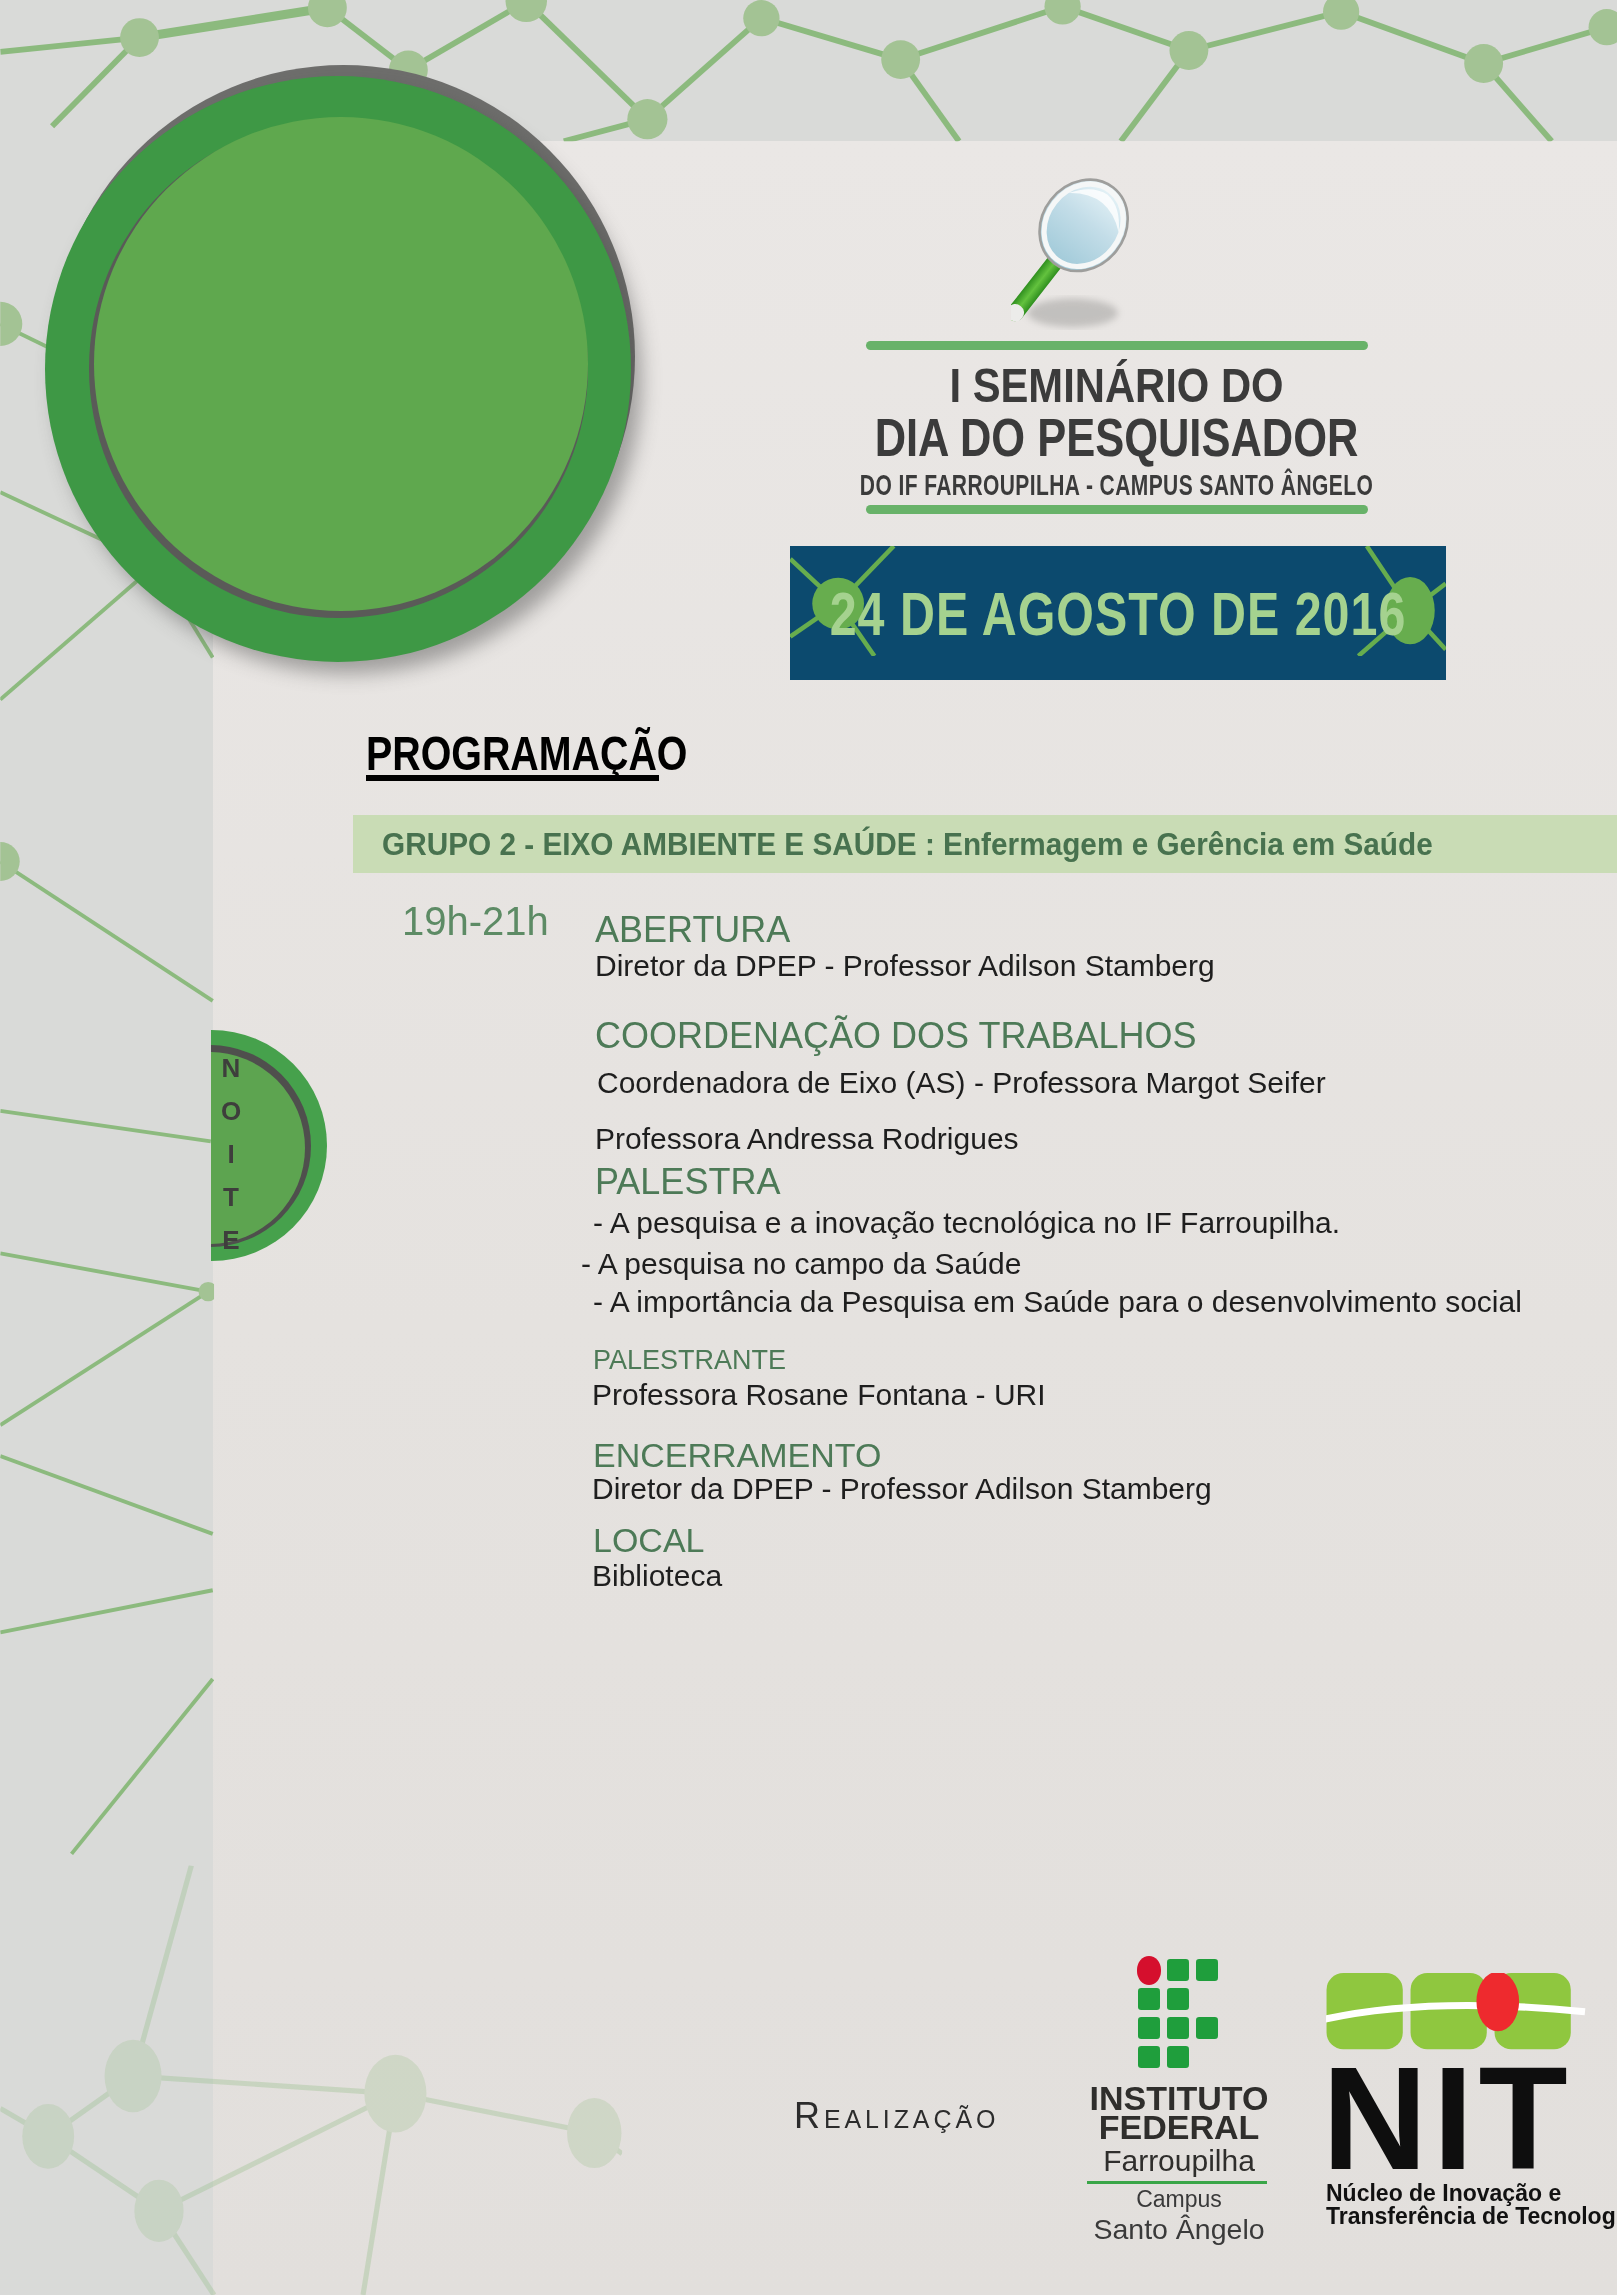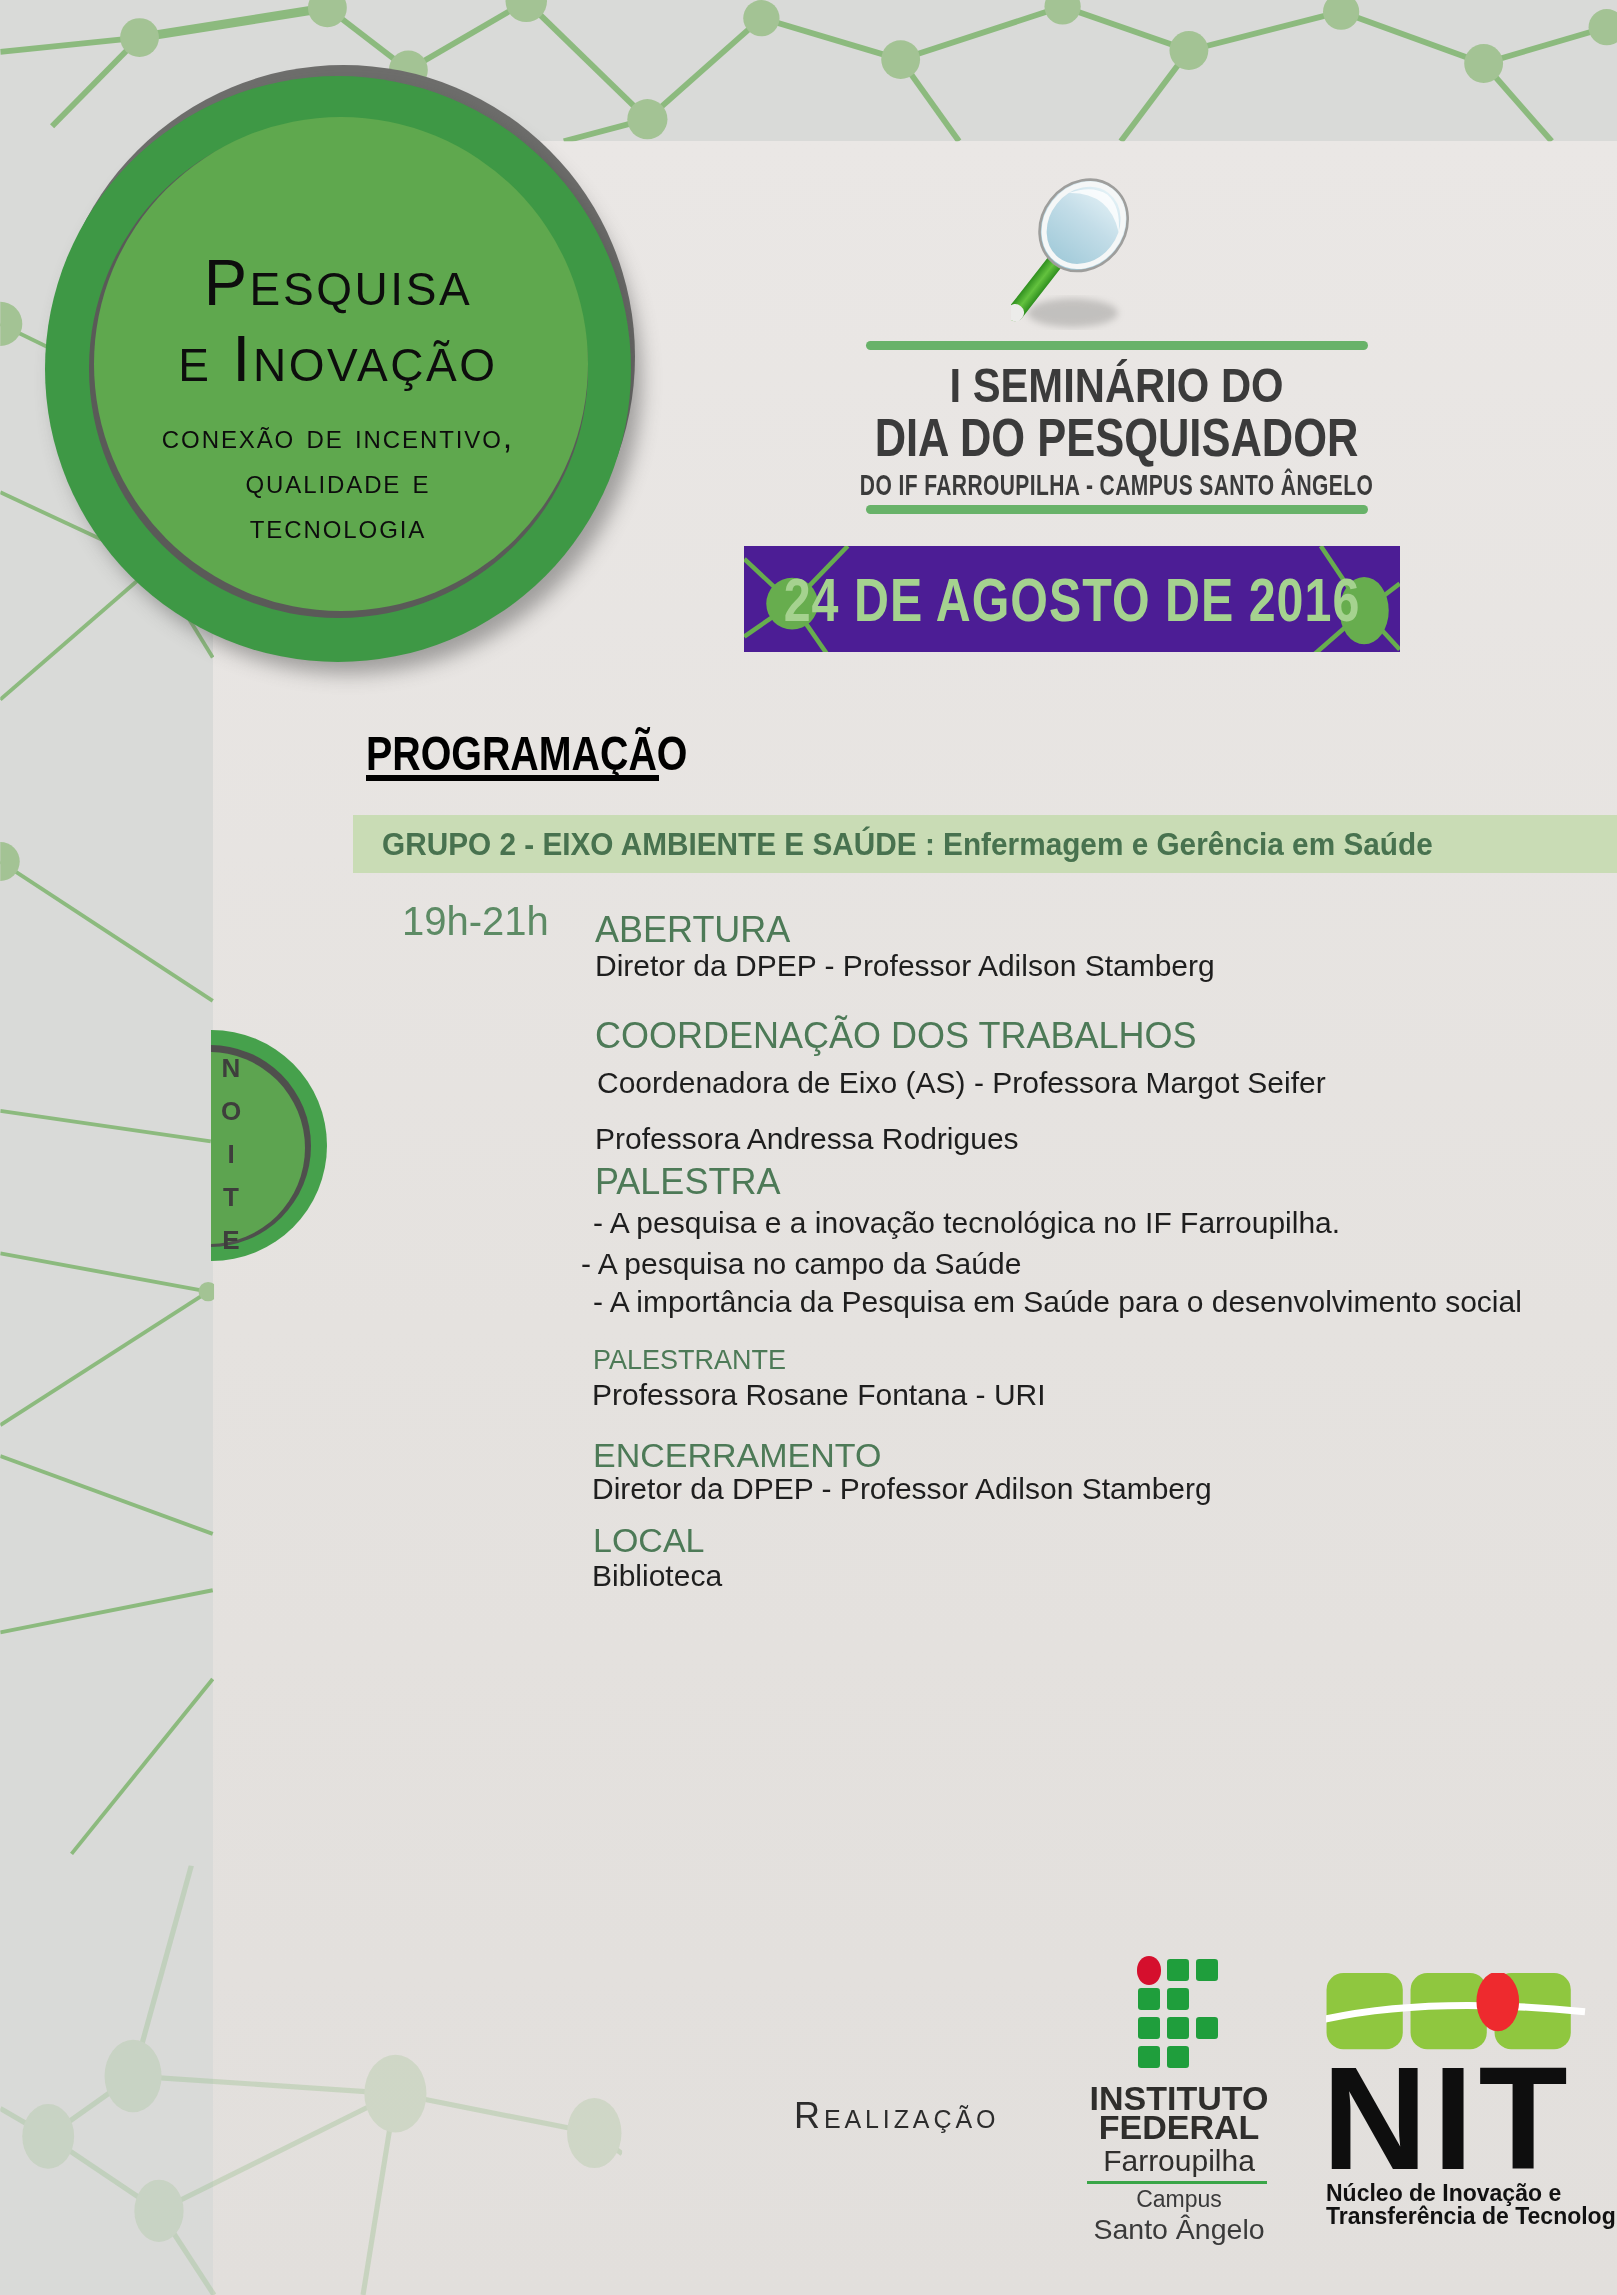--- a/index.html
+++ b/index.html
@@ -19,21 +19,21 @@
   .badge-text{left:92px;top:245px;width:492px;text-align:center;color:#0d0d0d;}
   .badge-title{font-size:65px;font-variant:small-caps;letter-spacing:2.6px;line-height:76px;font-weight:500;}
   .badge-sub{margin-top:17px;font-size:34px;font-variant:small-caps;letter-spacing:1.9px;line-height:45px;font-weight:500;}
 
   
   .gline{width:502px;height:9px;border-radius:5.2px;background:#68b269;}
   .htitle{width:777px;left:728px;text-align:center;color:#3b3b3b;font-weight:700;white-space:nowrap;}
   .t1{font-size:48px;transform:scaleX(.87);transform-origin:center;}
   .t2{font-size:53px;transform:scaleX(.82);transform-origin:center;}
   .hsub{font-size:30px;font-weight:700;transform:scaleX(.70);transform-origin:center;letter-spacing:0.6px;}
-  .banner{left:744px;top:546px;width:656px;height:106px;background:#4c1d95;overflow:hidden;}
+  .banner{left:790px;top:546px;width:656px;height:134px;background:#0c4a6e;overflow:hidden;}
   .banner-text{position:absolute;left:0;top:0;width:100%;height:100%;display:flex;align-items:center;justify-content:center;
                font-size:62px;font-weight:700;color:#a5d28f;letter-spacing:1.3px;transform:scaleX(.78);white-space:nowrap;}
 
   
   .prog-h{left:366px;top:726px;font-size:48px;font-weight:700;color:#000;transform:scaleX(.82);
           transform-origin:left;white-space:nowrap;}
   .prog-underline{left:366px;top:775px;width:293px;height:5.8px;background:#000;}
   .groupbar{left:353px;top:815px;width:1444px;height:58px;background:#c9dcb5;}
   .groupbar span{position:absolute;left:29px;top:0;height:58px;display:flex;align-items:center;
        font-size:32px;font-weight:700;color:#48724f;transform:scaleX(.93);transform-origin:left;white-space:nowrap;}
@@ -151,29 +151,20 @@
         <ellipse cx="917" cy="3293" rx="42" ry="54"></ellipse>
         <ellipse cx="245" cy="3413" rx="38" ry="48"></ellipse>
       </g>
     </g>
   </svg>
 
   <div class="abs badge-gray1"></div>
   <div class="abs badge-green"></div>
   <div class="abs badge-gray2"></div>
   <div class="abs badge-inner"></div>
-  <div class="abs badge-text">
-    <div class="badge-title">Pesquisa</div>
-    <div class="badge-title">e Inovação</div>
-    <div class="badge-sub">
-      <div>conexão de incentivo,</div>
-      <div>qualidade e</div>
-      <div>tecnologia</div>
-    </div>
-  </div>
 
   <svg class="abs" style="left:1011px;top:154px;" width="201" height="214" viewBox="0 0 310 330">
     <defs>
       <linearGradient id="lensGrad" x1="0" y1="0" x2="0" y2="1">
         <stop offset="0" stop-color="#e8f4f8"></stop>
           <stop offset=".45" stop-color="#c3dde8"></stop>
         <stop offset="1" stop-color="#9fc9d8"></stop>
       </linearGradient>
       <linearGradient id="handleGrad" x1="0" y1="0" x2="1" y2="0">
         <stop offset="0" stop-color="#2f8f1f"></stop>

